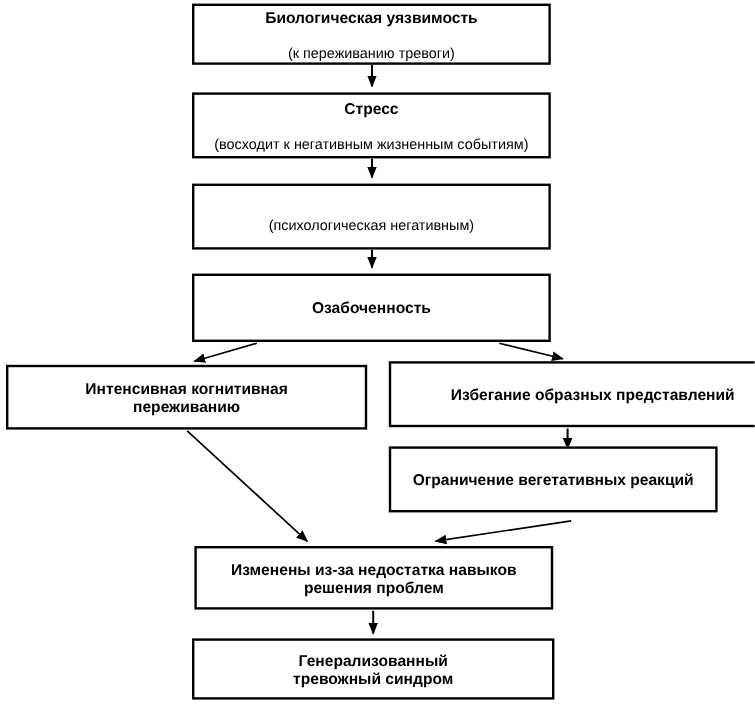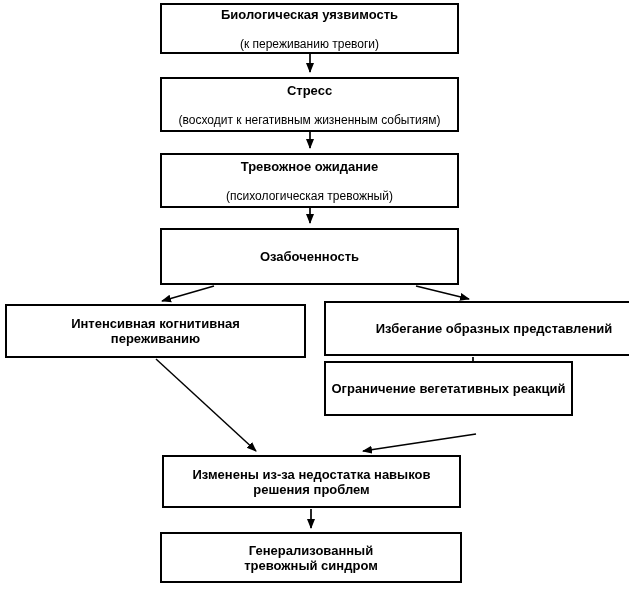--- a/index.html
+++ b/index.html
@@ -69,24 +69,21 @@
   </div>
 
   <div class="box" style="left:160px;top:77px;width:299px;height:55px">
     <div class="title">
       <span>Стресс</span>
     </div>
     <div class="subtitle">(восходит к негативным жизненным событиям)</div>
   </div>
 
   <div class="box" style="left:160px;top:153px;width:299px;height:55px">
-    <div class="title">
-      <span>Тревожное ожидание</span>
-    </div>
-    <div class="subtitle">(психологическая тревожный)</div>
+    <div class="subtitle">(психологическая негативным)</div>
   </div>
 
   <div class="box" style="left:160px;top:228px;width:299px;height:57px">
     <div class="title">
       <span>Озабоченность</span>
     </div>
   </div>
 
   <div class="box" style="left:5px;top:304px;width:301px;height:54px">
     <div class="title">
@@ -94,21 +91,21 @@
       <span>переживанию</span>
     </div>
   </div>
 
   <div class="box" style="left:324px;top:301px;width:340px;height:55px">
     <div class="title">
       <span>Избегание образных представлений</span>
     </div>
   </div>
 
-  <div class="box" style="left:324px;top:361px;width:249px;height:55px">
+  <div class="box" style="left:324px;top:372px;width:274px;height:55px">
     <div class="title">
       <span>Ограничение вегетативных реакций</span>
     </div>
   </div>
 
   <div class="box" style="left:162px;top:455px;width:299px;height:53px">
     <div class="title">
       <span>Изменены из-за недостатка навыков</span>
       <span>решения проблем</span>
     </div>

